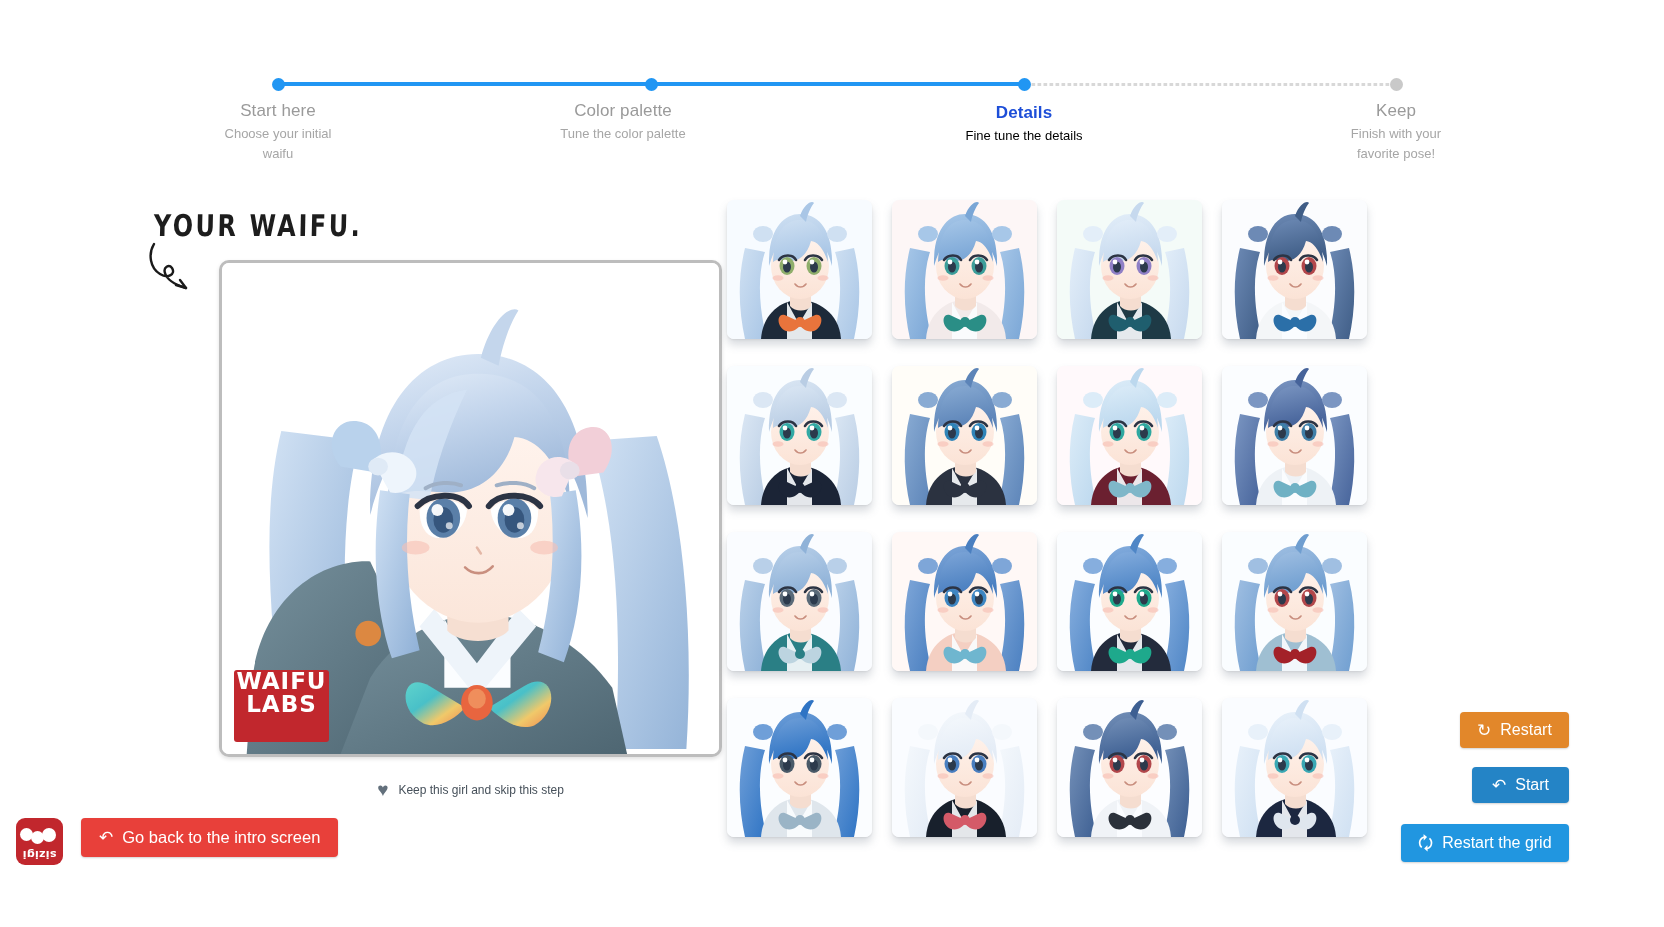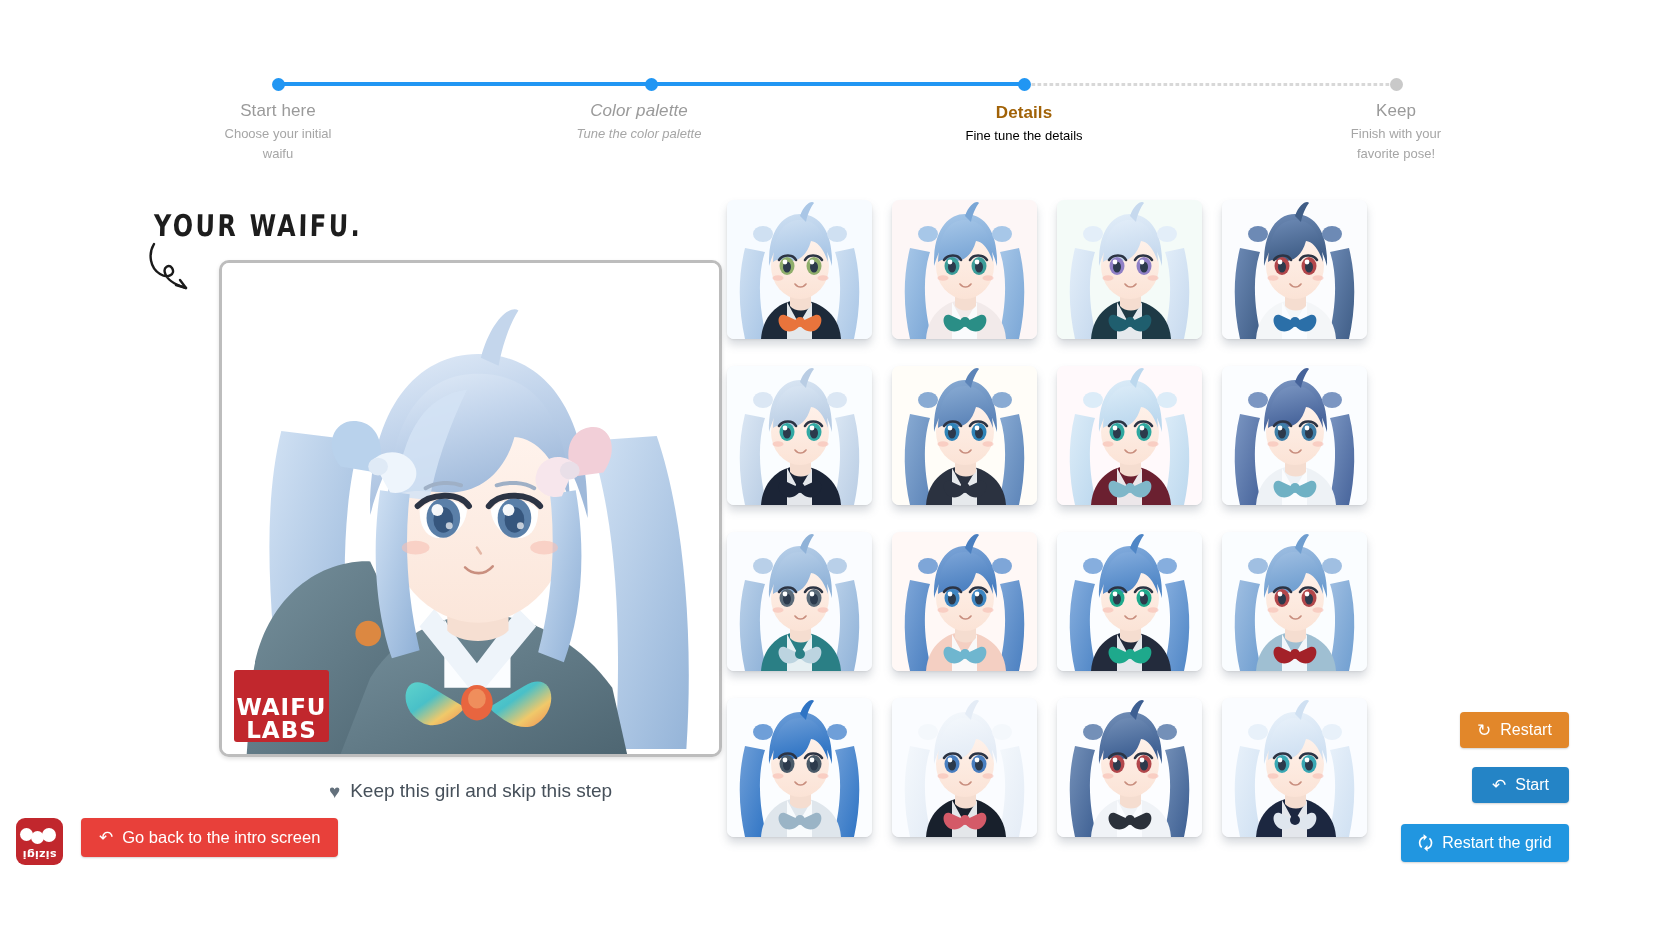--- a/index.html
+++ b/index.html
@@ -40,21 +40,21 @@
     position: absolute; top: 100px; width: 230px; text-align: center;
     color: #9a9a9a;
   }
   .step-label .t {
     font-size: 17px; line-height: 21px; letter-spacing: .1px;
   }
   .step-label .d {
     font-size: 13px; line-height: 20px; margin-top: 3px; color:#a6a6a6;
   }
   .step-label.current { color:#4a4a4a; }
-  .step-label.current .t { font-weight: bold; color:#a16207; }
+  .step-label.current .t { font-weight: bold; color:#1d4ed8; }
   .step-label.current .d { color:#000000; }
 
   #waifu-annotation {
     position:absolute; left:146px; top:208px; width:200px; height:95px;
   }
   .handtext {
     position:absolute; left:8px; top:0px;
     font-family: "DejaVu Sans", sans-serif;
     font-size: 24px; font-weight: 600; letter-spacing: 2.5px;
     color:#1d1d1d;
@@ -69,34 +69,34 @@
     border: 3px solid #bdbdbd;
     border-radius: 10px;
     box-shadow: 0 2px 4px rgba(0,0,0,.12);
     overflow:hidden;
   }
   #main-portrait { position:absolute; inset:0; overflow:hidden; }
 
   #watermark {
     position:absolute; left:12px; bottom:12px;
     width:95px; height:72px; background:#c1272d; border-radius:3px;
-    display:flex; flex-direction:column; align-items:center; justify-content:flex-end;
+    display:flex; flex-direction:column; align-items:center; justify-content:flex-start;
     color:#fff; font-family:"DejaVu Sans", sans-serif; font-weight:bold;
     letter-spacing:1px; line-height:1.0; z-index:5;
   }
   #watermark .w1 { font-size:23px; }
   #watermark .w2 { font-size:23px; }
 
   #keep-row {
     position:absolute; left:219px; top:780px; width:503px;
     display:flex; align-items:center; justify-content:center; gap:10px;
     cursor:pointer;
   }
   #keep-row .heart { color:#63707c; font-size:19px; line-height:1; }
-  #keep-row .klabel { font-size:19px; color:#46505a; }
+  #keep-row .klabel { font-size:12px; color:#46505a; }
 
   
   #sizigi-logo {
     position:absolute; left:16px; top:818px; width:47px; height:47px;
     background:#c1272d; border-radius:9px; overflow:hidden;
   }
   #sizigi-logo .d {
     position:absolute; background:#fff; border-radius:50%;
   }
   #sizigi-logo .word {
@@ -168,21 +168,21 @@
       <div class="step-dot active" style="left:367px;"></div>
       <div class="step-dot active" style="left:740px;"></div>
       <div class="step-dot inactive" style="left:1112px;"></div>
     </div>
 
     <div class="step-label" style="left:163px;">
       <div class="t">Start here</div>
       <div class="d" style="width:122px;margin:3px auto 0;">Choose your initial waifu</div>
     </div>
 
-    <div class="step-label" style="left:524px;font-style:italic;">
+    <div class="step-label" style="left:508px;">
       <div class="t">Color palette</div>
       <div class="d">Tune the color palette</div>
     </div>
 
     <div class="step-label current" style="left:909px;top:102px;">
       <div class="t">Details</div>
       <div class="d">Fine tune the details</div>
     </div>
 
     <div class="step-label" style="left:1281px;">

